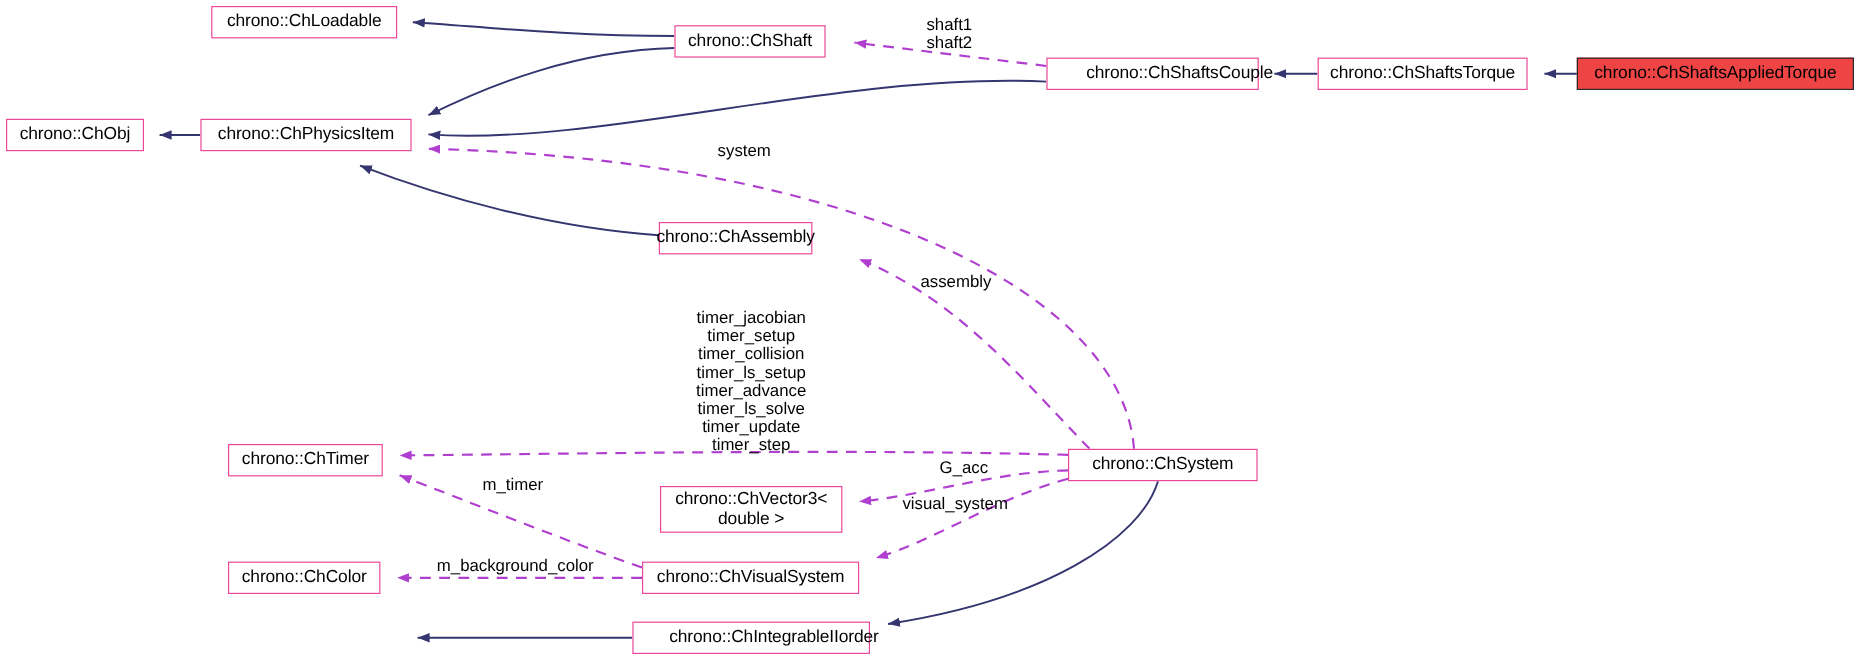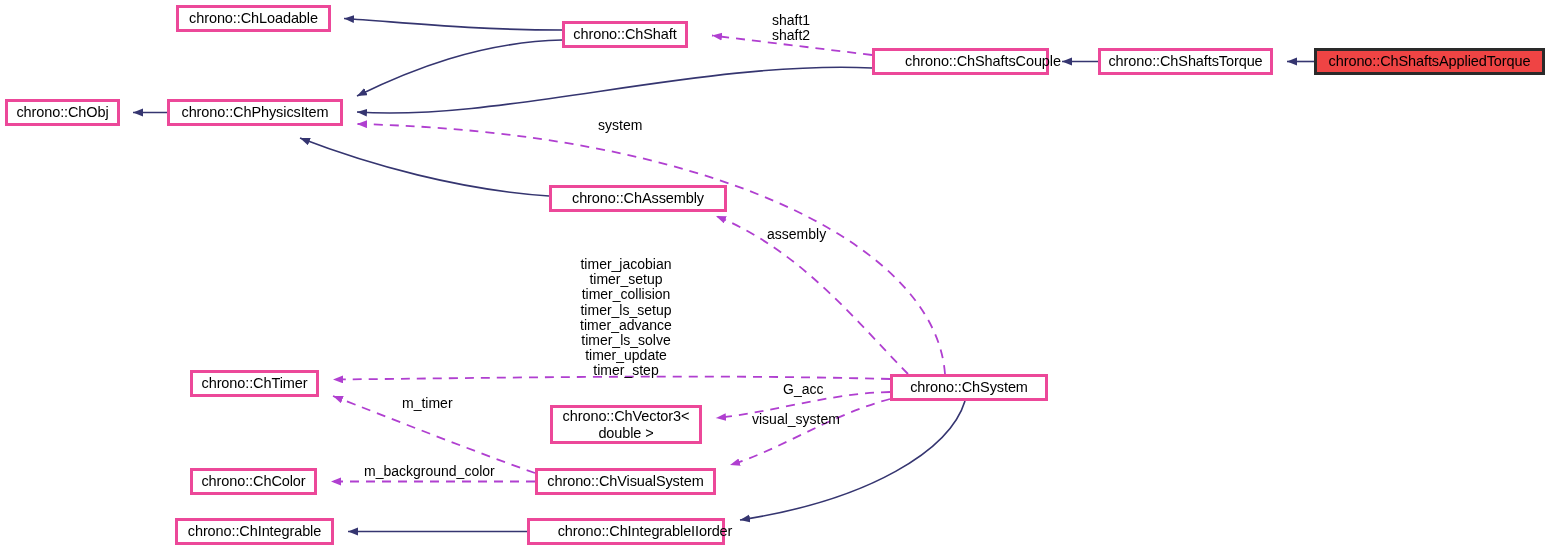--- a/index.html
+++ b/index.html
@@ -18,21 +18,21 @@
   #edge-layer {
     position: absolute;
     left: 0;
     top: 0;
     width: 1549px;
     height: 551px;
   }
   .node {
     position: absolute;
     box-sizing: border-box;
-    border: 3px solid #ec4899;
+    border: 1px solid #ec4899;
     background: #ffffff;
     color: #000000;
     font-size: 14.5px;
     line-height: 1.12;
     display: flex;
     align-items: center;
     justify-content: center;
     text-align: center;
     white-space: pre;
     letter-spacing: -0.1px;
@@ -110,28 +110,27 @@
     </g>
   </svg>
 
   <div class="node" style="left: 176px; top: 5px; width: 155px; height: 27px;">chrono::ChLoadable</div>
   <div class="node" style="left: 562px; top: 21px; width: 126px; height: 27px;">chrono::ChShaft</div>
   <div class="node" style="left: 872px; top: 48px; width: 177px; height: 27px; padding-left: 45px;">chrono::ChShaftsCouple</div>
   <div class="node" style="left: 1098px; top: 48px; width: 175px; height: 27px;">chrono::ChShaftsTorque</div>
   <div class="node highlight" style="left: 1314px; top: 48px; width: 231px; height: 27px;">chrono::ChShaftsAppliedTorque</div>
   <div class="node" style="left: 5px; top: 99px; width: 115px; height: 27px;">chrono::ChObj</div>
   <div class="node" style="left: 167px; top: 99px; width: 176px; height: 27px;">chrono::ChPhysicsItem</div>
-  <div class="node" style="left: 549px; top: 185px; width: 178px; height: 27px;">chrono::ChAssembly</div>
+  <div class="node" style="left: 549px; top: 185px; width: 128px; height: 27px;">chrono::ChAssembly</div>
   <div class="node" style="left: 190px; top: 370px; width: 129px; height: 27px;">chrono::ChTimer</div>
   <div class="node" style="left: 890px; top: 374px; width: 158px; height: 27px;">chrono::ChSystem</div>
   <div class="node" style="left: 550px; top: 405px; width: 152px; height: 39px;">chrono::ChVector3&lt;
 double &gt;</div>
   <div class="node" style="left: 535px; top: 468px; width: 181px; height: 27px;">chrono::ChVisualSystem</div>
   <div class="node" style="left: 190px; top: 468px; width: 127px; height: 27px;">chrono::ChColor</div>
-  <div class="node" style="left: 175px; top: 518px; width: 159px; height: 27px;">chrono::ChIntegrable</div>
   <div class="node" style="left: 527px; top: 518px; width: 198px; height: 27px; padding-left: 38px;">chrono::ChIntegrableIIorder</div>
 
   <div class="edge-label multi" style="left: 772px; top: 13px; width: 66px; text-align: left;">shaft1
 shaft2</div>
   <div class="edge-label" style="left: 598px; top: 118px; width: 56px; text-align: left;">system</div>
   <div class="edge-label" style="left: 767px; top: 227px; width: 70px; text-align: left;">assembly</div>
   <div class="edge-label multi" style="left: 568px; top: 257px; width: 116px; text-align: center;">timer_jacobian
 timer_setup
 timer_collision
 timer_ls_setup

